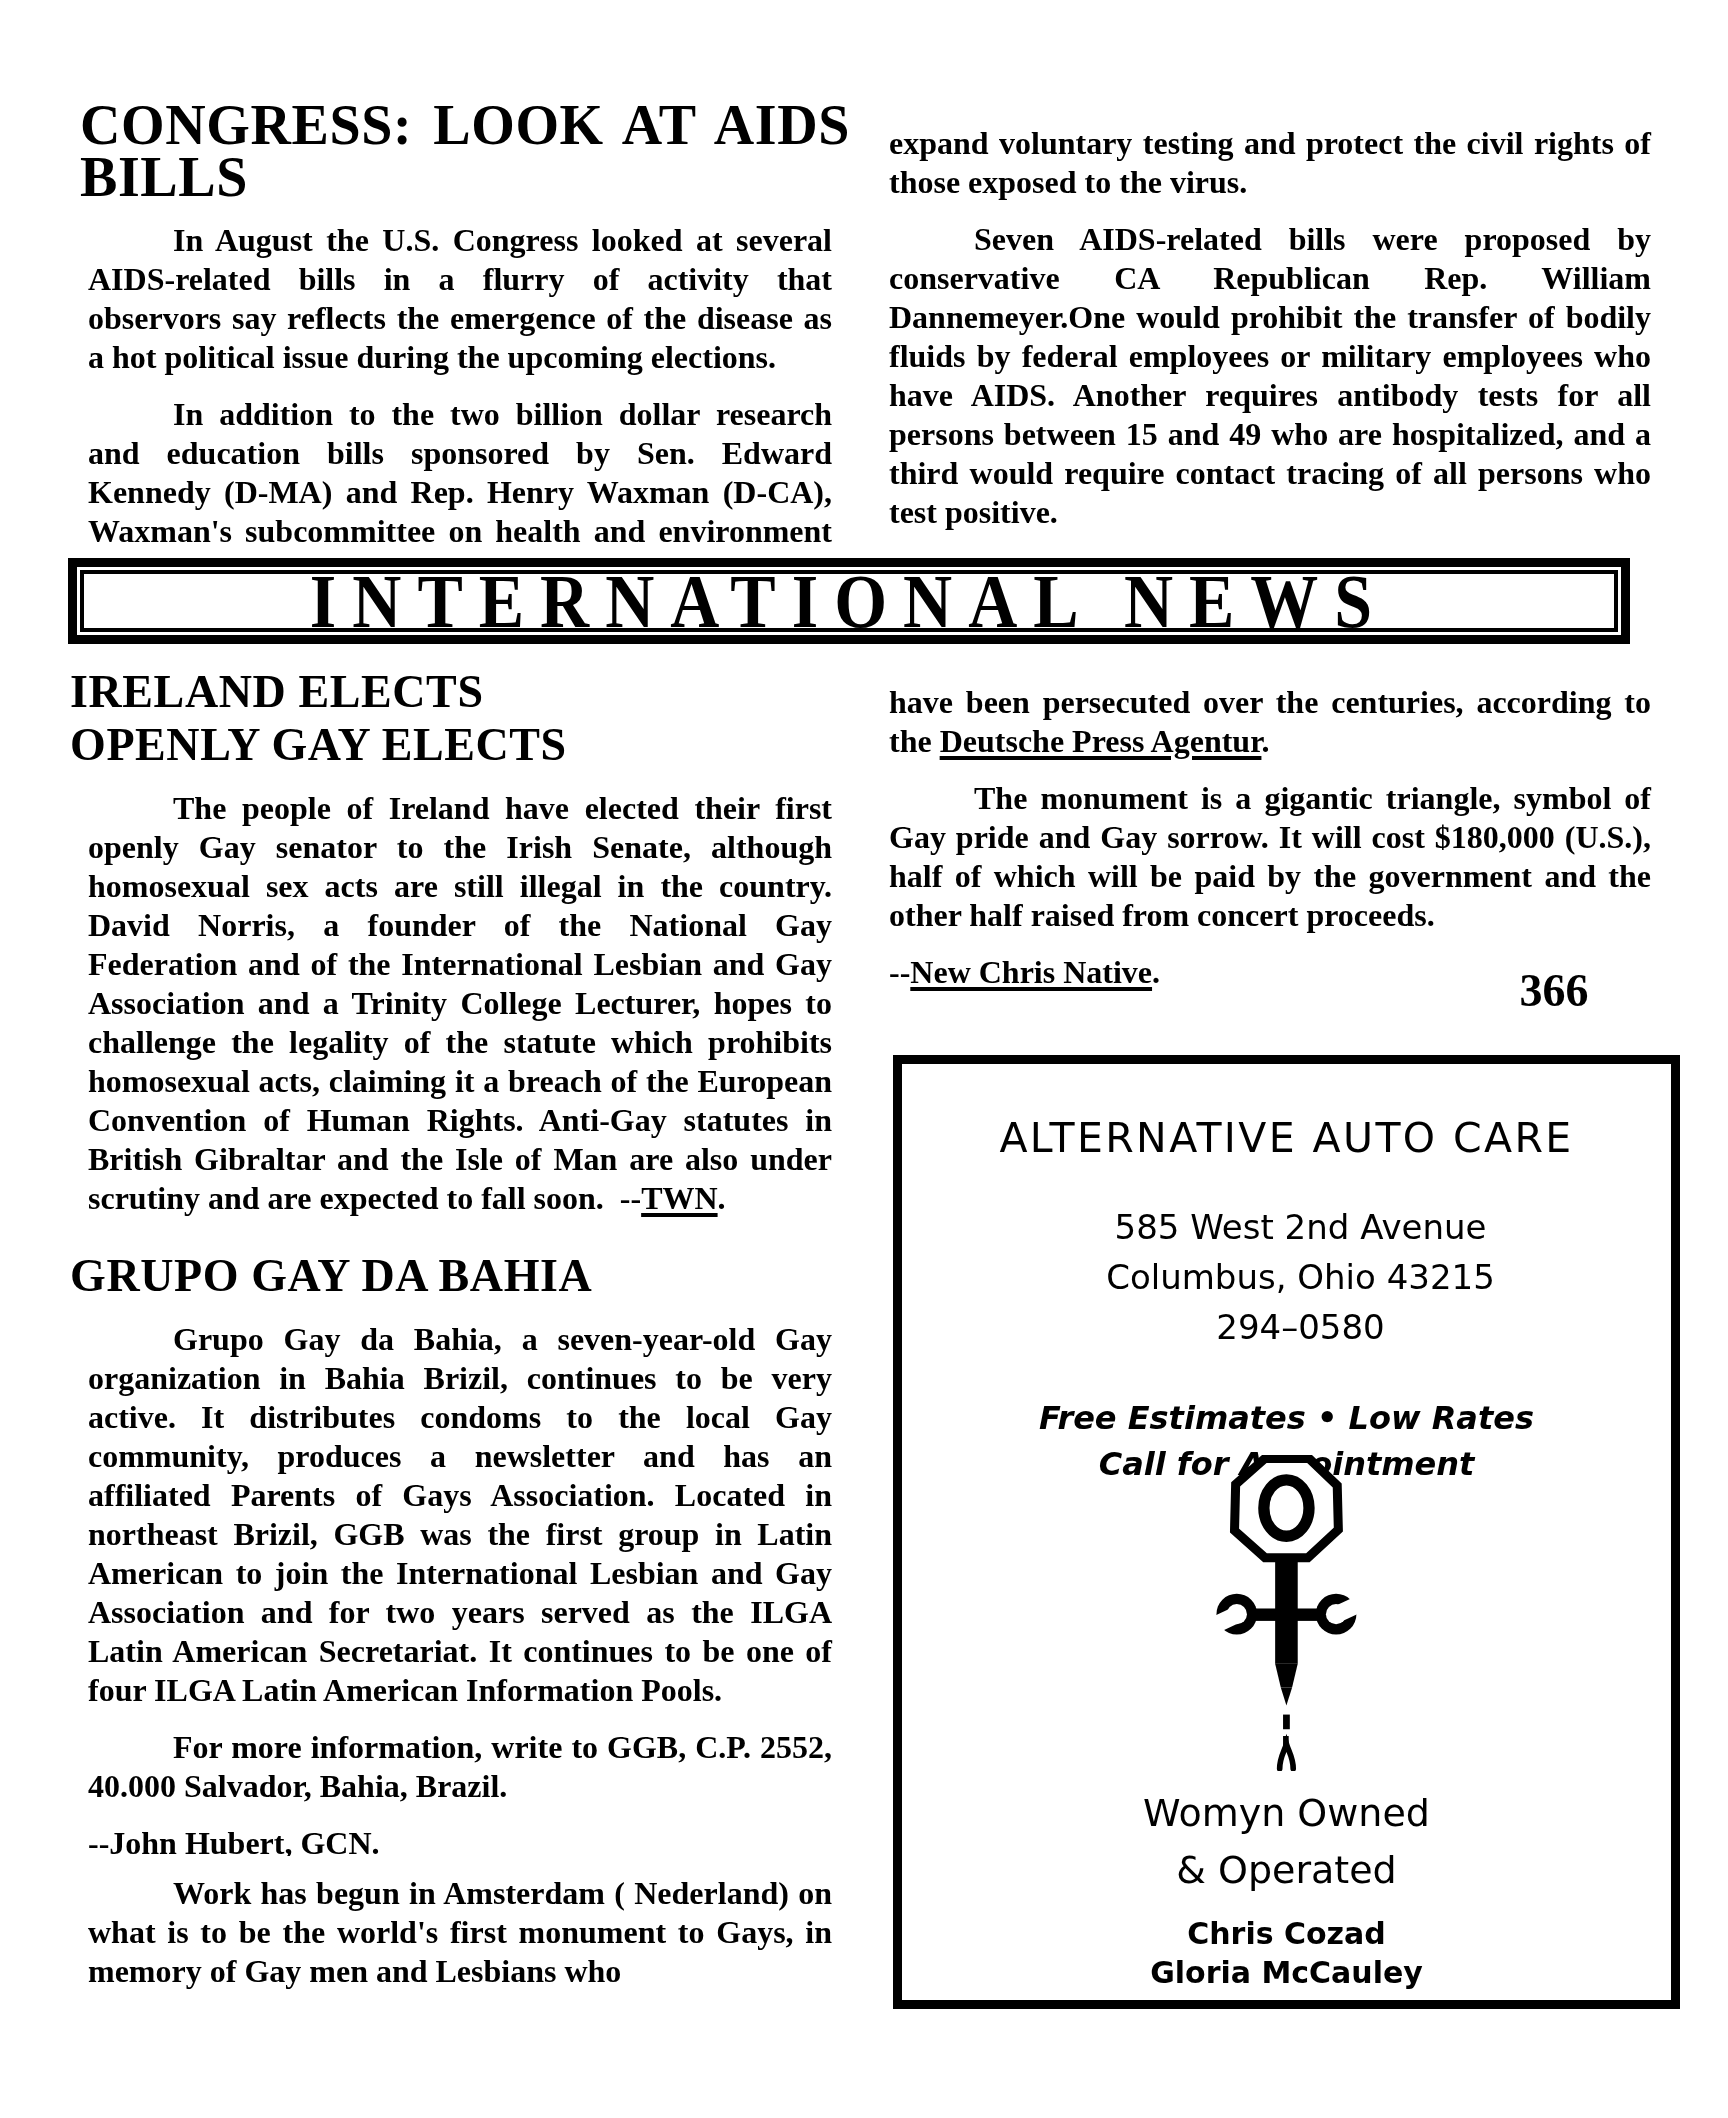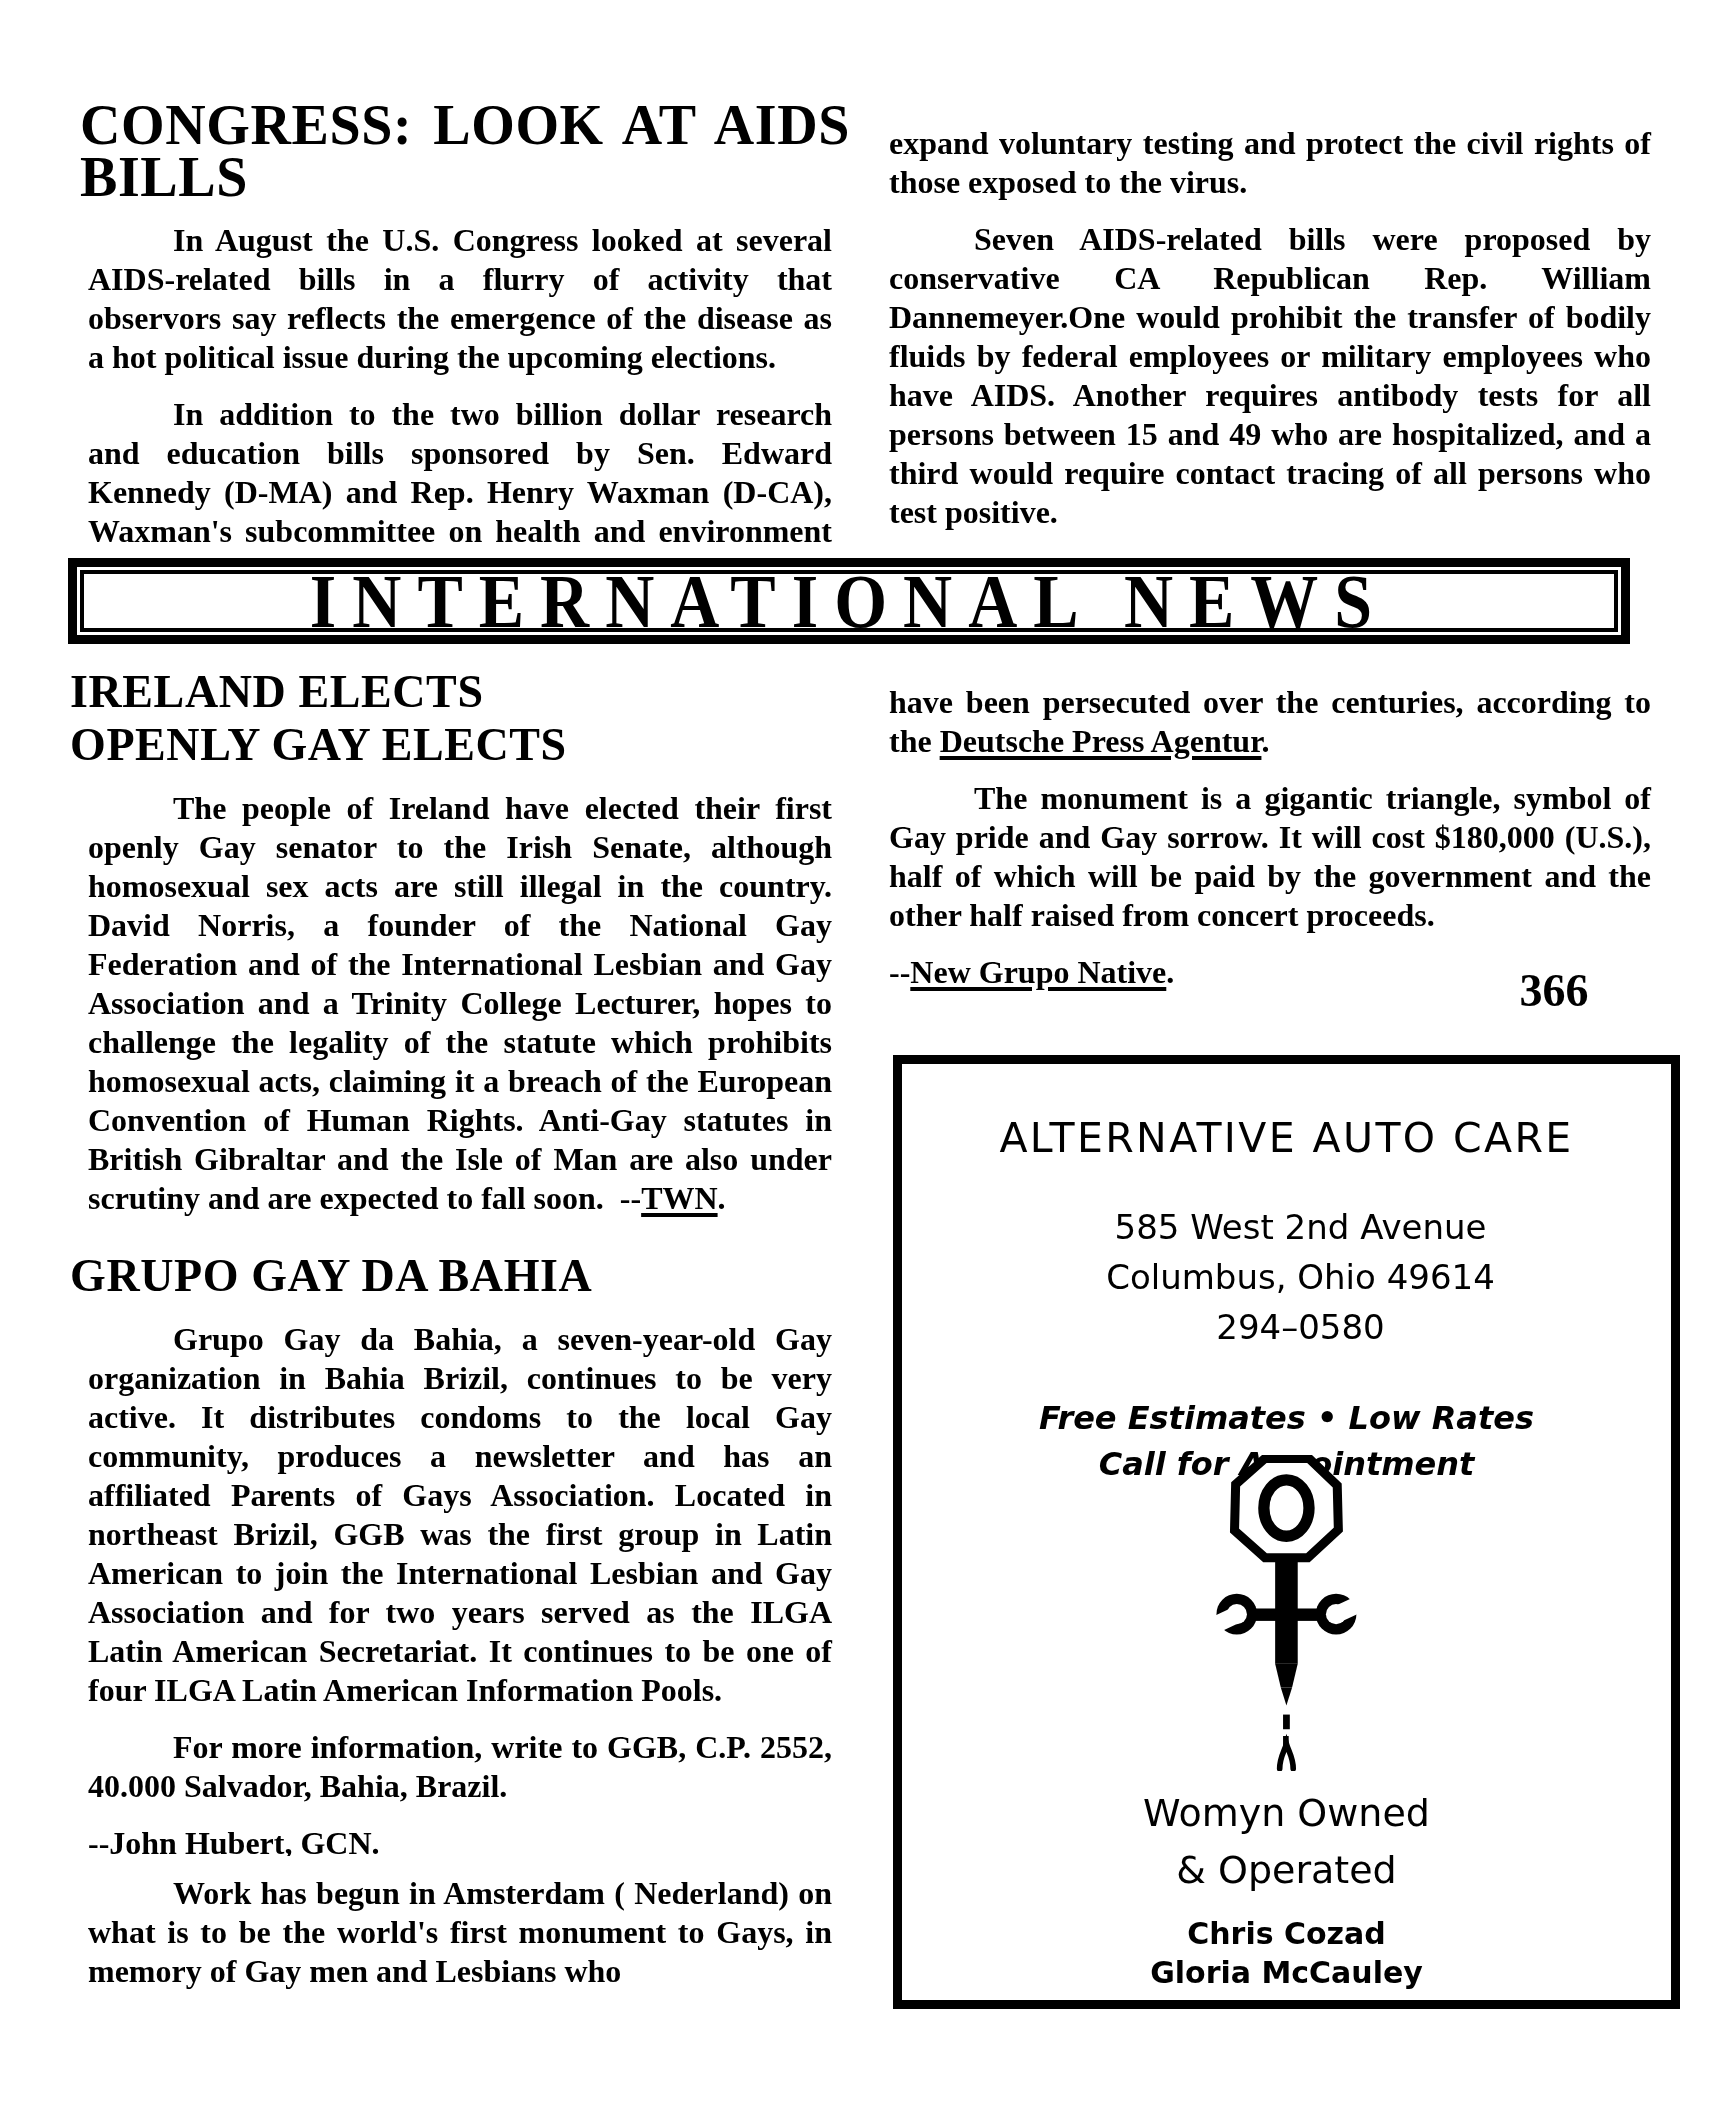--- a/index.html
+++ b/index.html
@@ -84,31 +84,31 @@
   <p class="byline"><span>--John Hubert, </span><span class="u">GCN</span><span>.</span></p>
 </div>
 
 <div class="abs col-erection body-text">
   <p class="ind">Work has begun in Amsterdam ( Nederland) on what is to be the world's first monument to Gays, in memory of Gay men and Lesbians who</p>
 </div>
 
 <div class="abs col-monument body-text">
   <p><span>have been persecuted over the centuries, according to the </span><span class="u">Deutsche Press Agentur</span><span>.</span></p>
   <p class="ind">The monument is a gigantic triangle, symbol of Gay pride and Gay sorrow.  It will cost $180,000 (U.S.), half of which will be paid by the government and the other half raised from concert proceeds.</p>
-  <p class="byline"><span>--</span><span class="u">New Grupo Native</span><span>.</span></p>
+  <p class="byline"><span>--</span><span class="u">New Chris Native</span><span>.</span></p>
 </div>
 
 <div class="abs page-number">366</div>
 
 <div class="abs ad">
   <div class="abs ad-title">ALTERNATIVE AUTO CARE</div>
 
   <div class="abs ad-address">
     <div>585 West 2nd Avenue</div>
-    <div>Columbus, Ohio 49614</div>
+    <div>Columbus, Ohio 43215</div>
     <div>294–0580</div>
   </div>
 
   <div class="abs ad-tagline">
     <div>Free Estimates • Low Rates</div>
     <div>Call for Appointment</div>
   </div>
 
   <div class="abs ad-logo">
     <svg width="164" height="316" viewBox="0 0 145 280" xmlns="http://www.w3.org/2000/svg">

